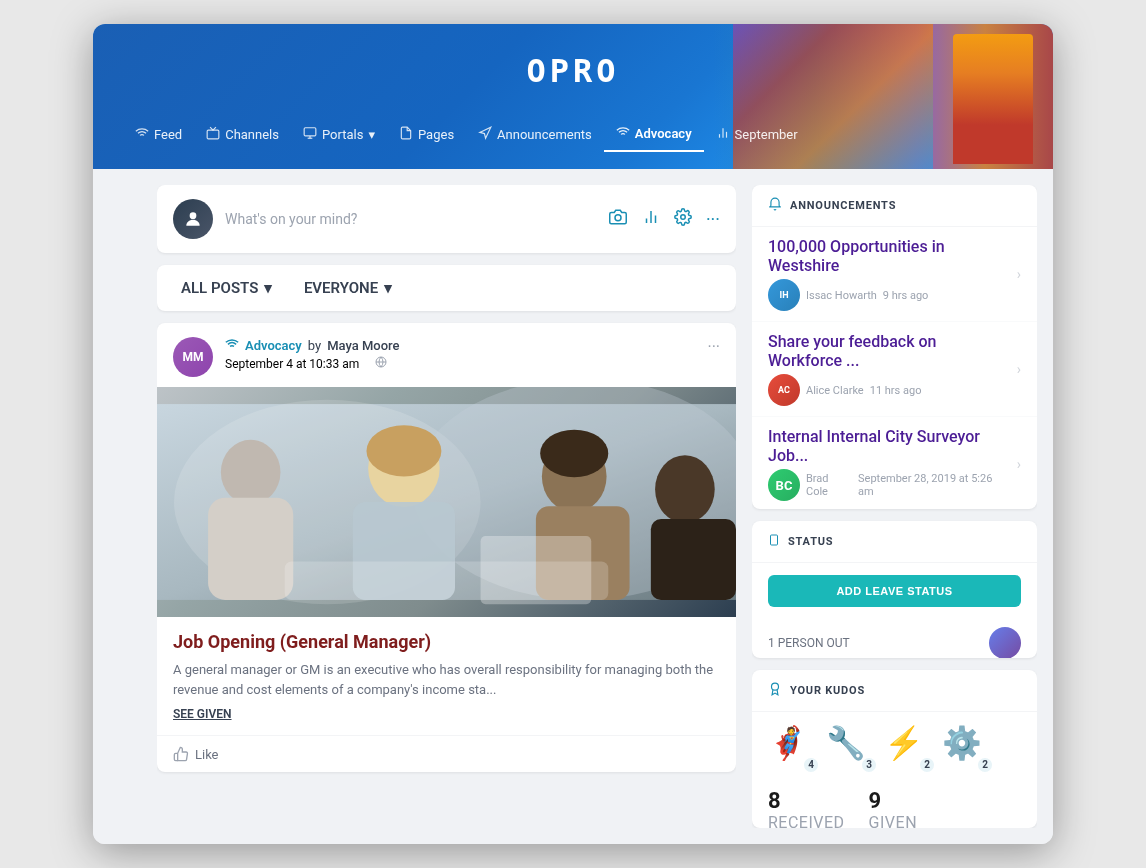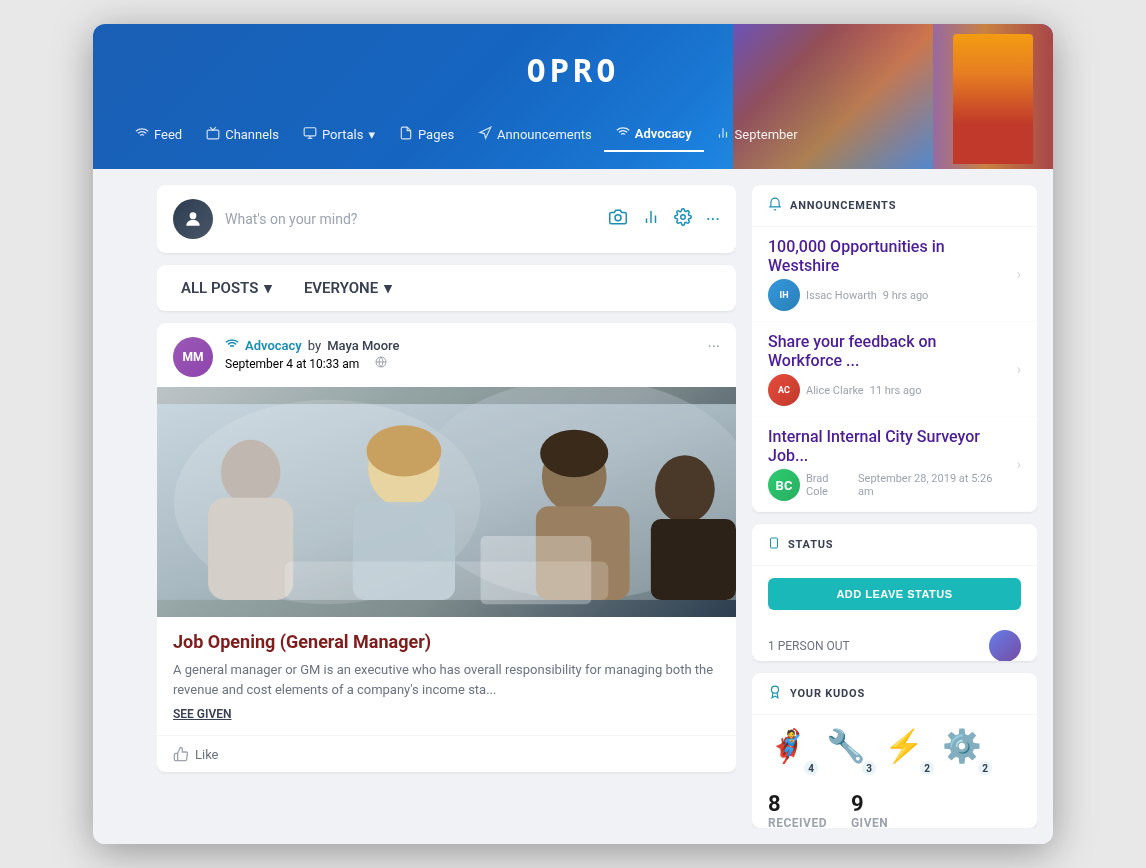--- a/index.html
+++ b/index.html
@@ -386,22 +386,22 @@
       display: flex;
       gap: 24px;
       padding: 4px 16px 14px;
     }
     .kudos-stat-value {
       font-size: 22px;
       font-weight: 700;
       color: #1a1a1a;
     }
     .kudos-stat-label {
-      font-size: 12px;
-      font-weight: 700;
+      font-size: 16px;
+      font-weight: 400;
       color: #9ca3af;
       letter-spacing: 0.5px;
       text-transform: uppercase;
     }
     
     .av-issac { background: linear-gradient(135deg, #3498db, #2980b9); }
     .av-alice { background: linear-gradient(135deg, #e74c3c, #c0392b); }
     .av-brad { background: linear-gradient(135deg, #2ecc71, #27ae60); }
     .av-maya { background: linear-gradient(135deg, #9b59b6, #8e44ad); }
     .av-user { background: linear-gradient(135deg, #2c3e50, #4a5568); }

